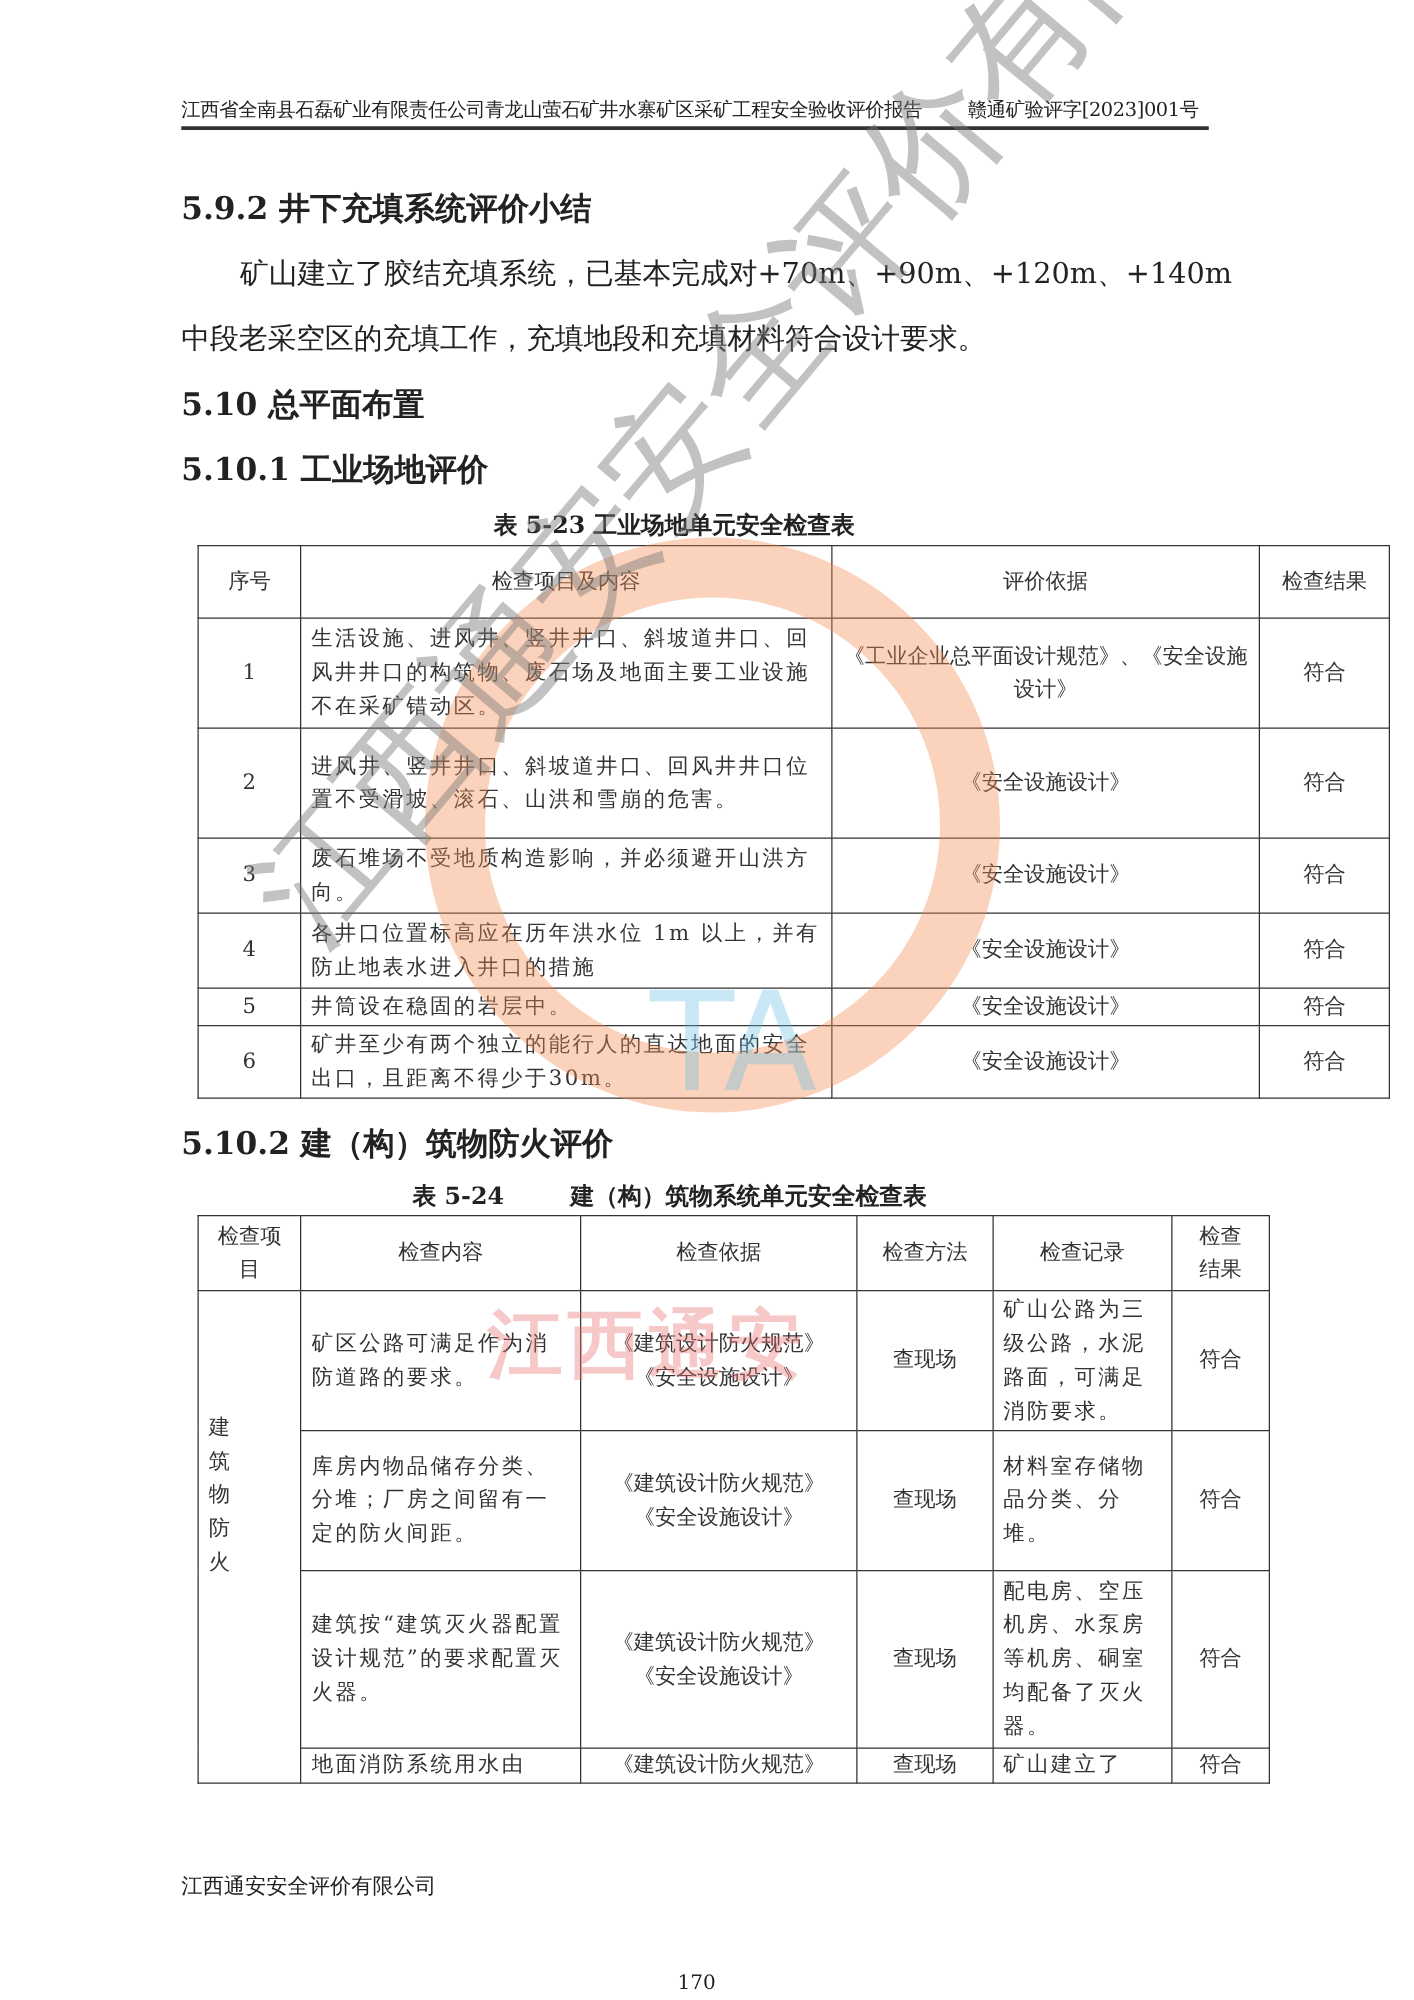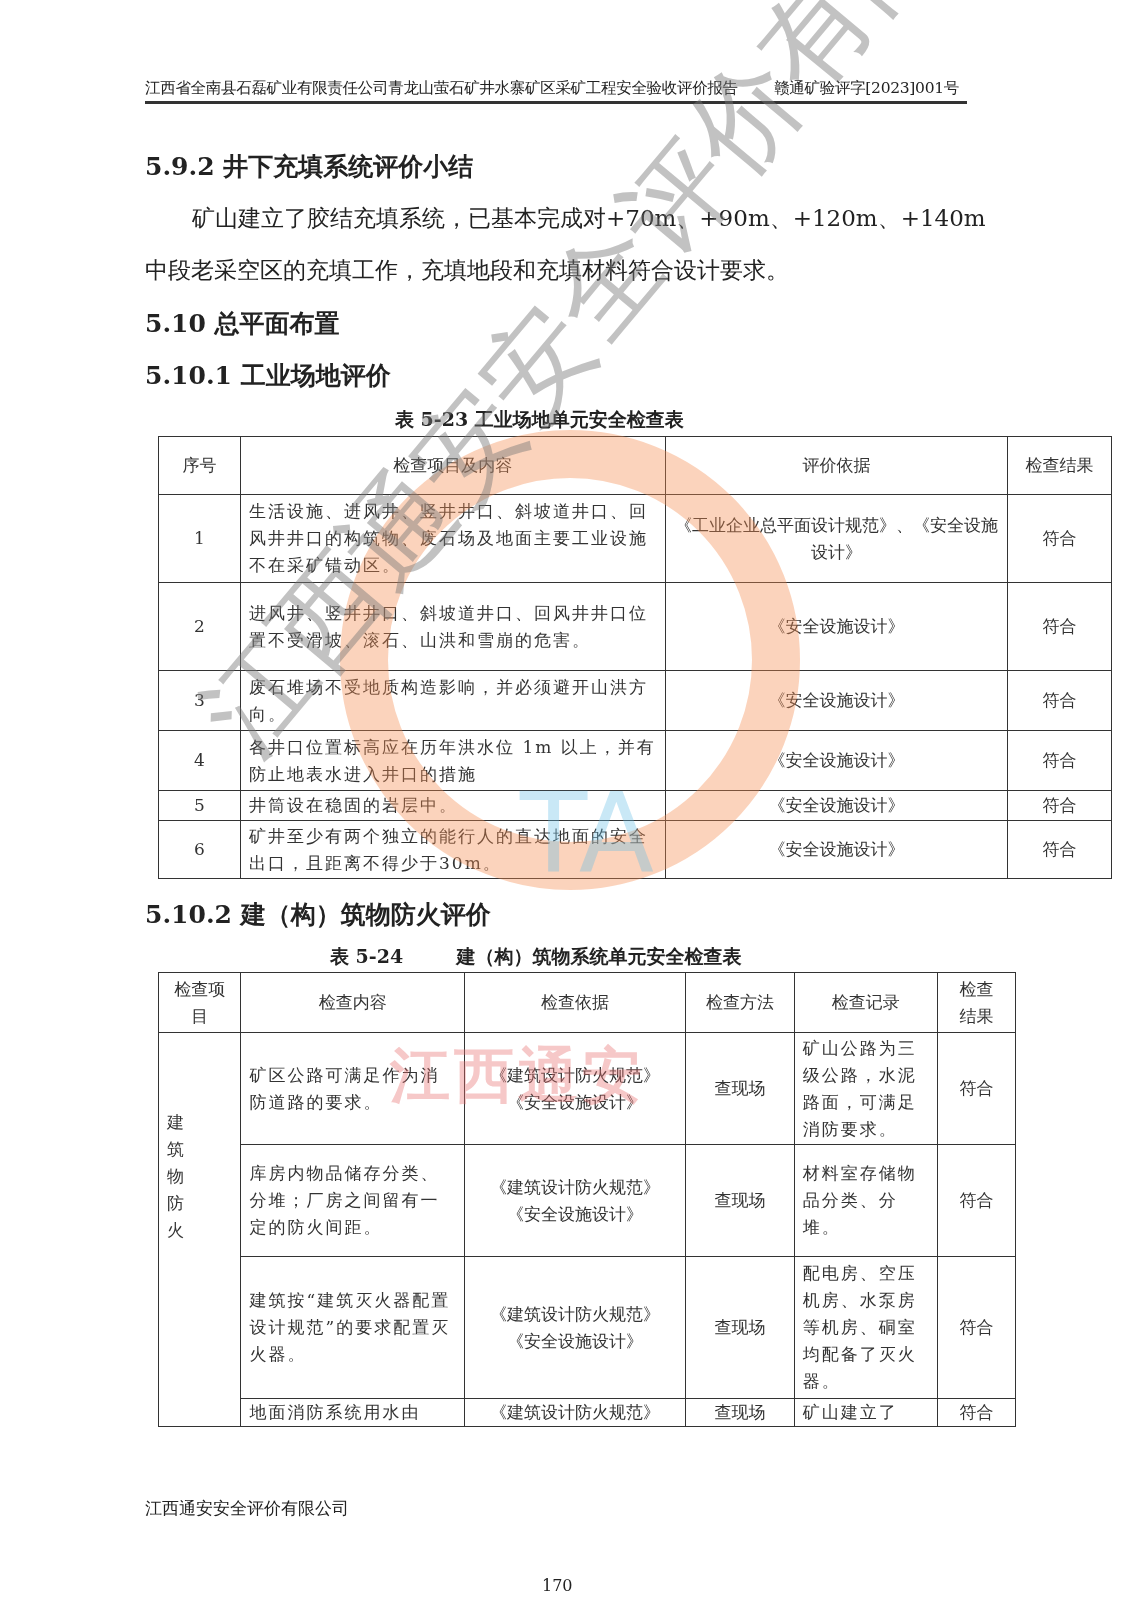--- a/index.html
+++ b/index.html
@@ -130,21 +130,21 @@
     <tbody>
         <tr style="height:60px;">
       <td style="padding:0 14px;">检查项目</td>
       <td>检查内容</td>
       <td>检查依据</td>
       <td>检查方法</td>
       <td>检查记录</td>
       <td style="padding:0 14px;">检查结果</td>
     </tr>
     <tr style="height:112px;">
-      <td rowspan="4" class="justify" style="letter-spacing:16px; vertical-align:top; padding-top:76px;">建筑物防火</td>
+      <td rowspan="4" class="justify" style="letter-spacing:16px; vertical-align:top; padding-top:96px;">建筑物防火</td>
       <td class="justify">矿区公路可满足作为消防道路的要求。</td>
       <td>
         <div>《建筑设计防火规范》</div>
         <div>《安全设施设计》</div>
       </td>
       <td>查现场</td>
       <td class="justify">矿山公路为三级公路，水泥路面，可满足消防要求。</td>
       <td>符合</td>
     </tr>
     <tr style="height:112px;">

